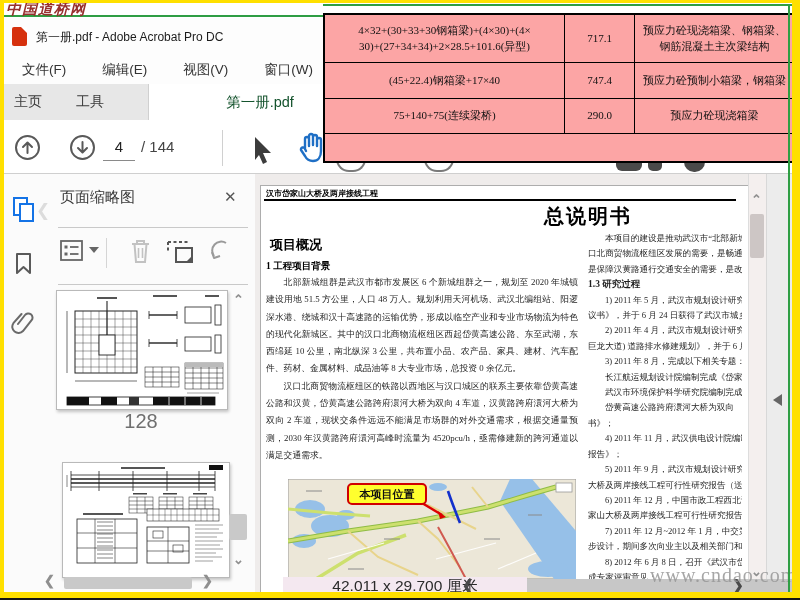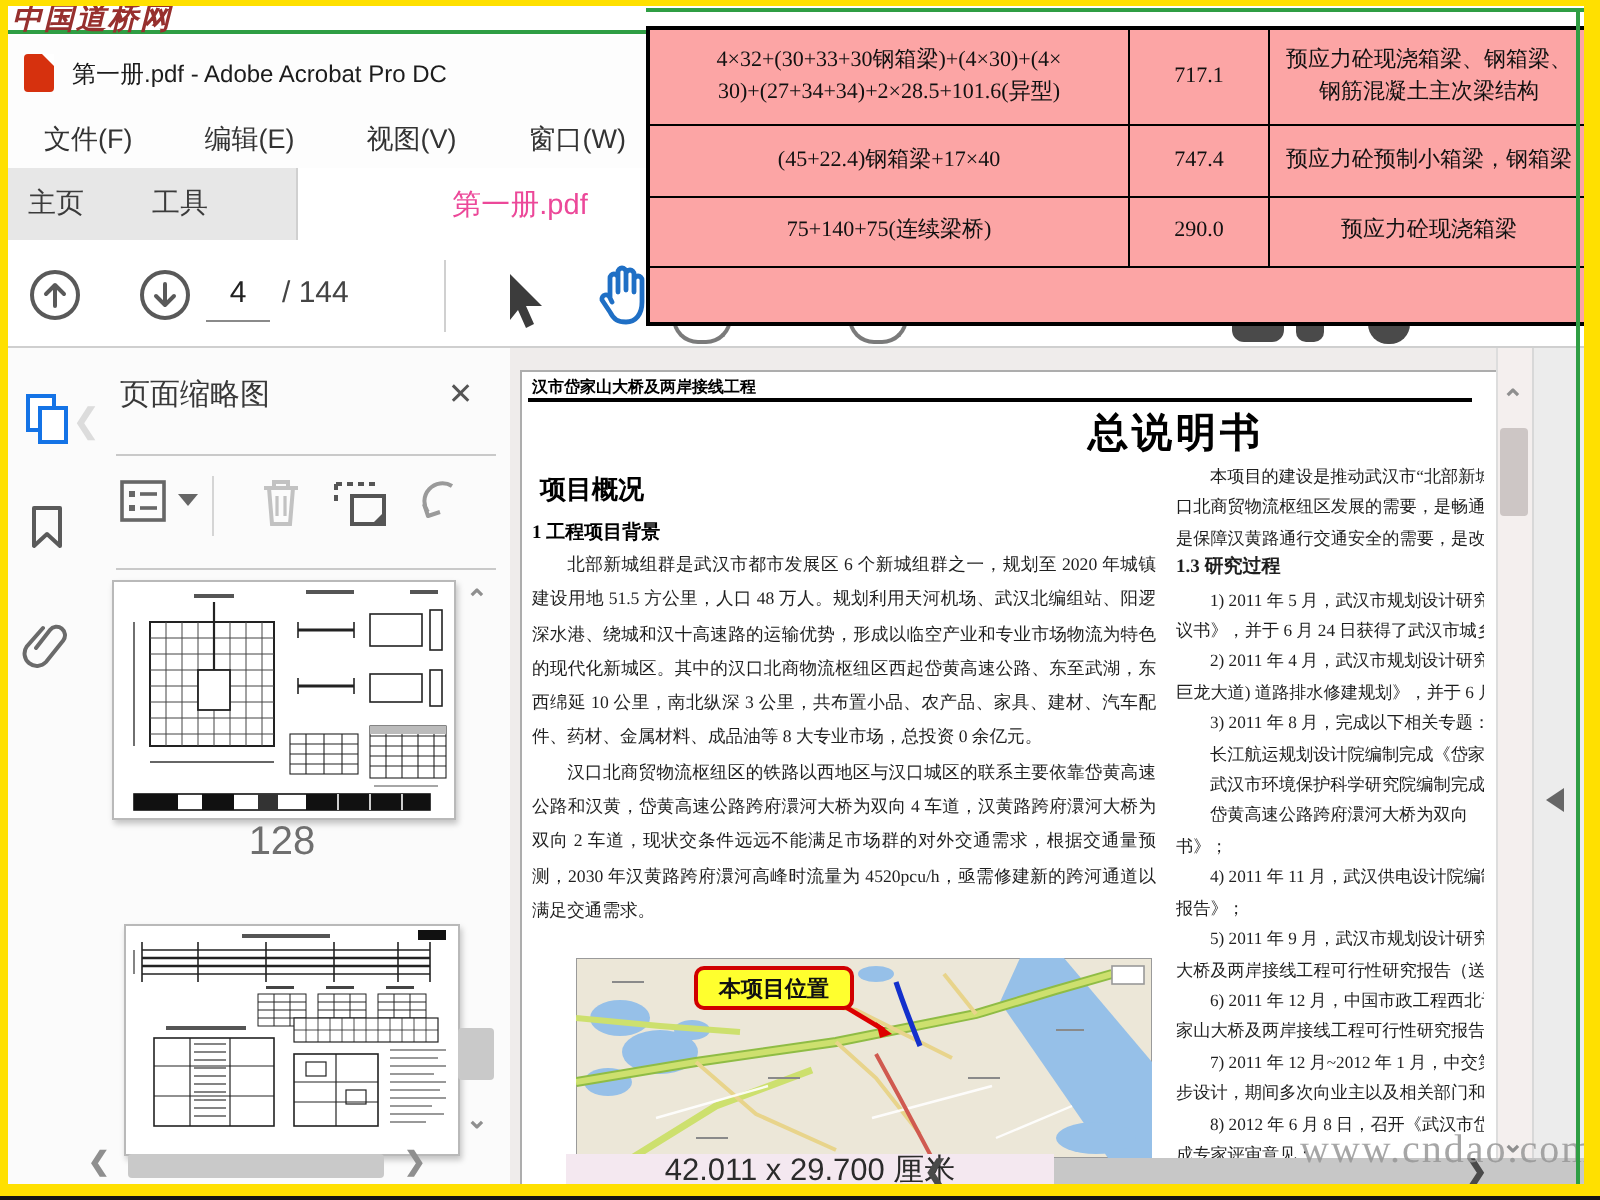--- a/index.html
+++ b/index.html
@@ -28,21 +28,21 @@
   .pdf-icon{left:12px;top:27px;width:15px;height:19px;background:#d6310e;border-radius:2px;}
   .pdf-icon:before{content:"";position:absolute;right:0;top:0;border-style:solid;
      border-width:0 6px 6px 0;border-color:transparent #fff transparent transparent;}
   .title-text{left:36px;top:29px;font-size:12px;color:#1c1c1c;}
   .menubar{left:4px;top:55px;width:788px;height:29px;background:#fdfdfd;display:flex;align-items:center;}
   .menu-item{padding:0 18px;font-size:13.5px;color:#333;line-height:29px;}
   .tab-gray{left:4px;top:84px;width:144px;height:36px;background:#e7e7e7;}
   .tab-home{left:14px;top:93px;font-size:14px;color:#3b3b3b;}
   .tab-tools{left:76px;top:93px;font-size:14px;color:#3b3b3b;}
   .tab-divider{left:148px;top:84px;width:1px;height:36px;background:#d0d0d0;}
-  .tab-doc{left:198px;top:93px;width:124px;text-align:center;font-size:14.5px;color:#ec4899;}
+  .tab-doc{left:198px;top:93px;width:124px;text-align:center;font-size:14.5px;color:#14532d;}
 
   
   .toolbar-line{left:4px;top:173px;width:788px;height:1px;background:#cfcfcf;}
   .tb-icon{display:flex;align-items:center;justify-content:center;}
   .page-input{left:103px;top:133px;width:32px;height:27px;background:#fff;
      border-bottom:1px solid #8a8a8a;text-align:center;font-size:15px;color:#222;line-height:27px;}
   .page-count{left:141px;top:138px;font-size:15px;color:#444;}
   .tb-sep{left:222px;top:130px;width:1px;height:36px;background:#d0d0d0;}
   .arc-partial{height:11px;border:2px solid #7a7a7a;border-top:none;
      border-radius:0 0 13px 13px;background:#fff;}

